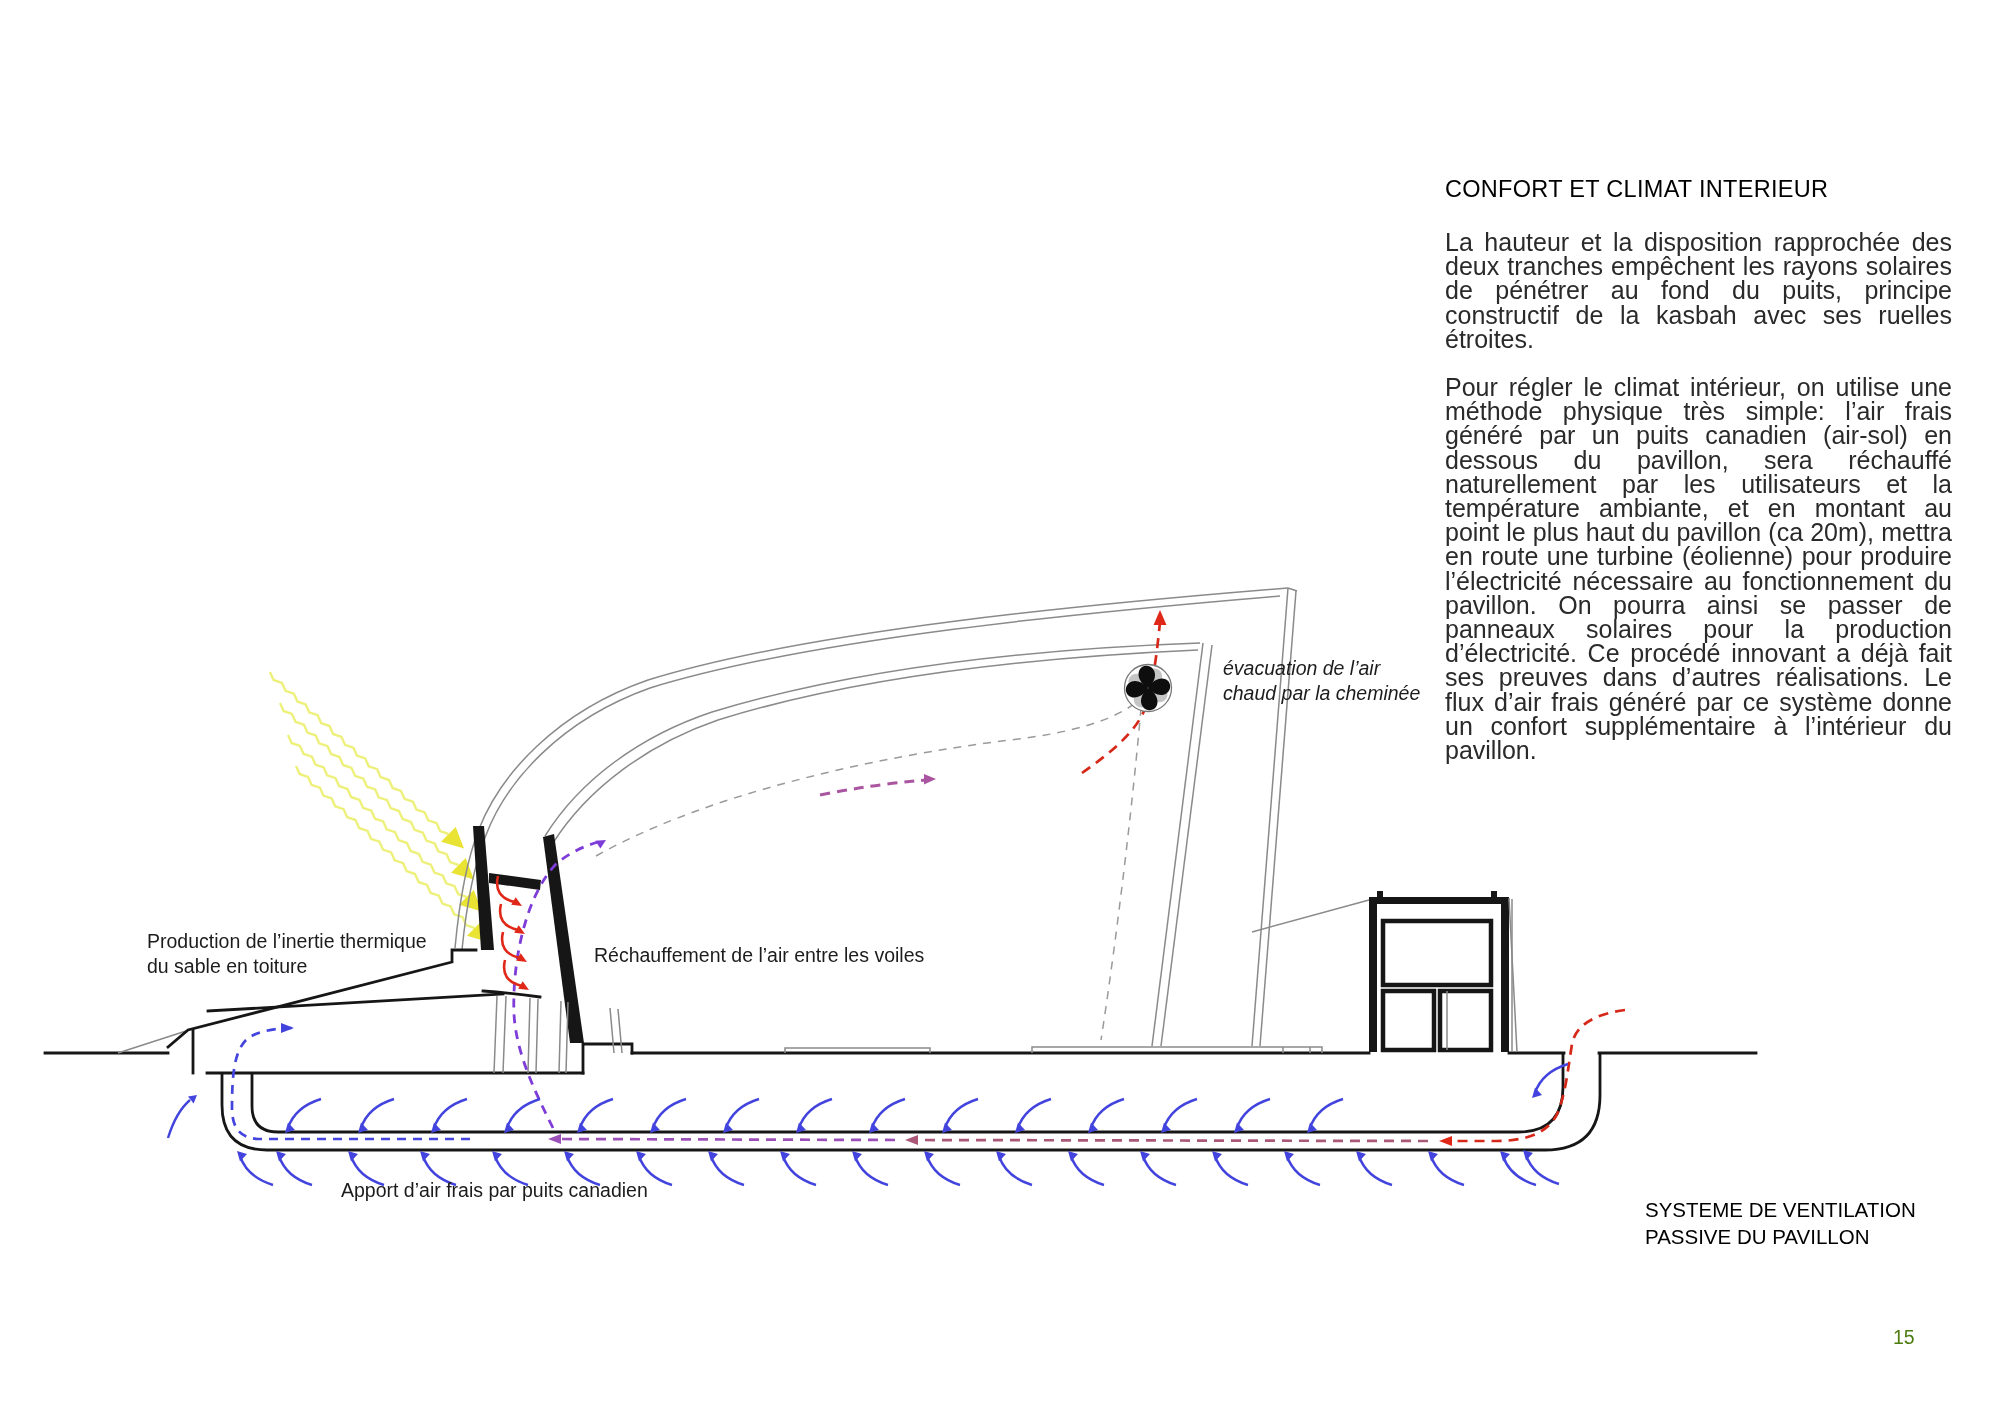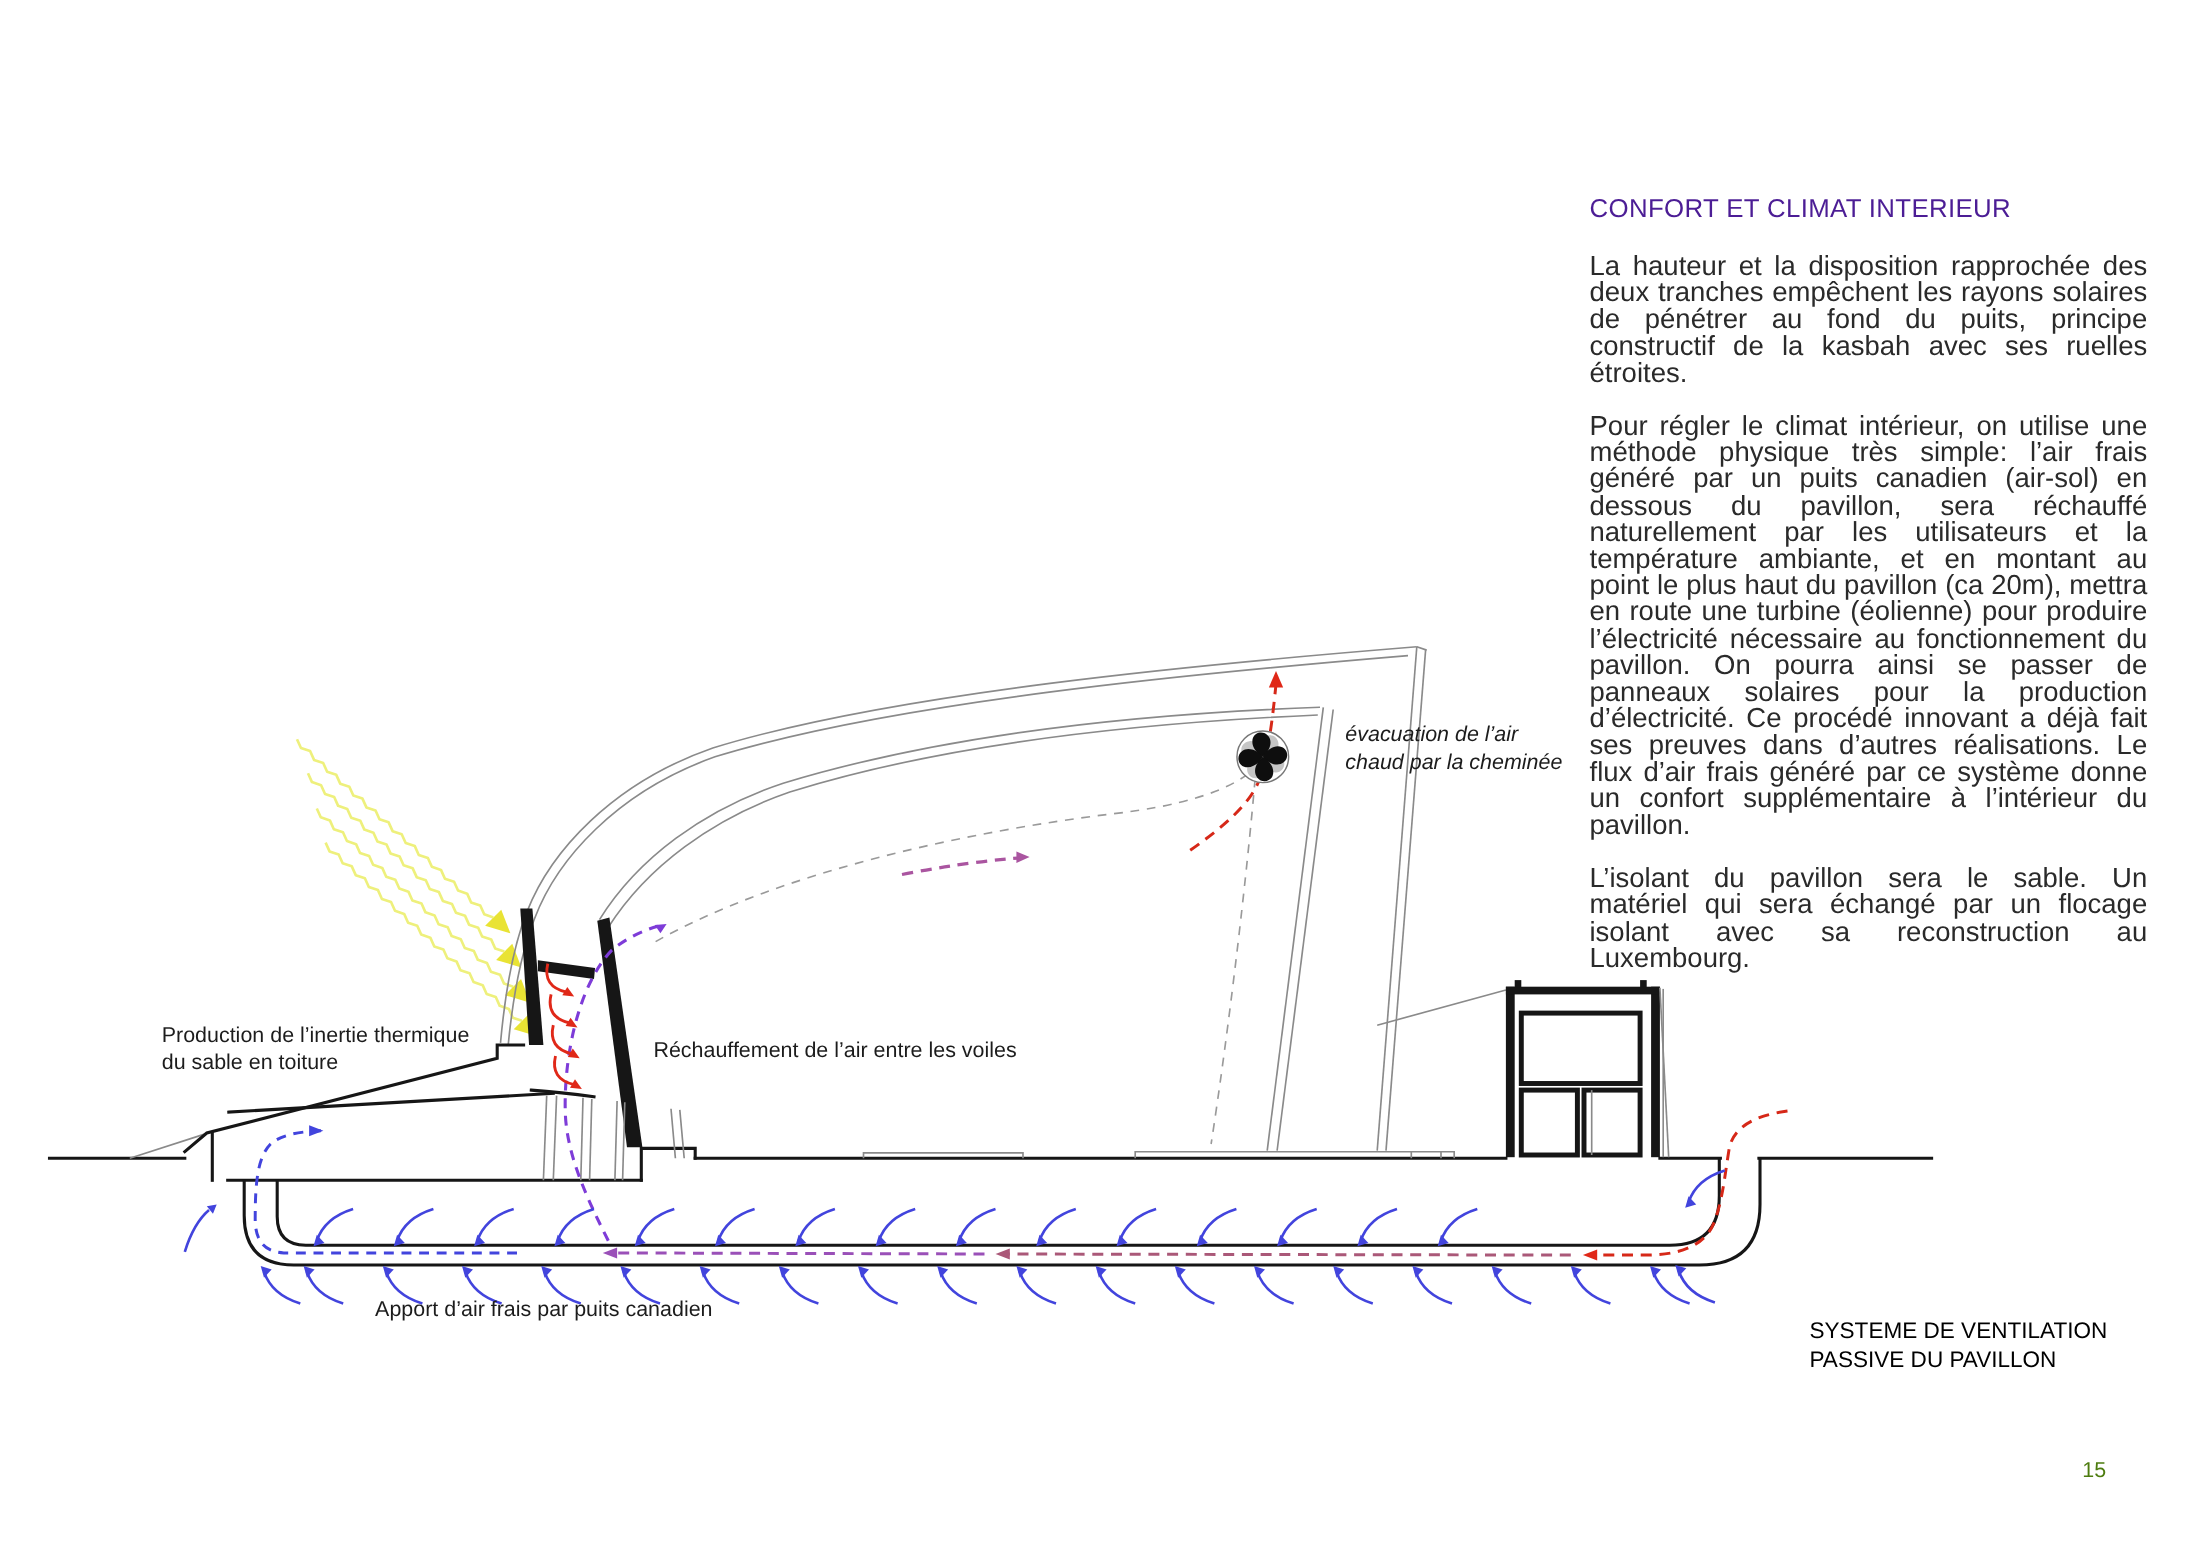--- a/index.html
+++ b/index.html
@@ -1,20 +1,20 @@
 <!DOCTYPE html>
 <html><head>
 <meta charset="utf-8">
 <style>
   html,body{margin:0;padding:0;background:#ffffff;}
   .stage{position:relative;width:2000px;height:1414px;background:#ffffff;overflow:hidden;
          font-family:"Liberation Sans",sans-serif;color:#232323;}
   .stage svg{position:absolute;left:0;top:0;}
   .article{position:absolute;left:1445px;top:176px;width:507px;}
-  .article h1{font-size:23.5px;font-weight:400;letter-spacing:.3px;margin:0 0 27px 0;color:#4c1d95;}
+  .article h1{font-size:23.5px;font-weight:400;letter-spacing:.3px;margin:0 0 27px 0;color:#000000;}
   .article p{font-size:25px;line-height:24.2px;text-align:justify;margin:0 0 24px 0;color:#2a2a2a;}
   .lbl{position:absolute;font-size:19.5px;line-height:25px;color:#1c1c1c;white-space:nowrap;}
   .lbl.right{text-align:right;}
   .caption{position:absolute;left:1645px;top:1197px;font-size:20.5px;line-height:26.5px;color:#000000;}
   .pagenum{position:absolute;left:1893px;top:1326px;font-size:19.5px;color:#4d7c0f;}
   .thin{stroke:#8a8a8a;stroke-width:1.5;fill:none;}
   .thick{stroke:#161616;stroke-width:2.8;fill:none;stroke-linecap:square;}
   .thick2{stroke:#161616;stroke-width:4.5;fill:none;}
   .graydash{stroke:#9a9a9a;stroke-width:1.5;fill:none;stroke-dasharray:8 7;}
   .reddash{stroke:#d62818;stroke-width:2.7;fill:none;stroke-dasharray:10 7;}
@@ -235,17 +235,16 @@
   </div>
   <div class="caption">
     <div>SYSTEME DE VENTILATION</div>
     <div>PASSIVE DU PAVILLON</div>
   </div>
 
   <div class="article">
     <h1>CONFORT ET CLIMAT INTERIEUR</h1>
     <p>La hauteur et la disposition rapprochée des deux tranches empêchent les rayons solaires de pénétrer au fond du puits, principe constructif de la kasbah avec ses ruelles étroites.</p>
     <p>Pour régler le climat intérieur, on utilise une méthode physique très simple: l’air frais généré par un puits canadien (air-sol) en dessous du pavillon, sera réchauffé naturellement par les utilisateurs et la température ambiante, et en montant au point le plus haut du pavillon (ca 20m), mettra en route une turbine (éolienne) pour produire l’électricité nécessaire au fonctionnement du pavillon. On pourra ainsi se passer de panneaux solaires pour la production d’électricité. Ce procédé innovant a déjà fait ses preuves dans d’autres réalisations. Le flux d’air frais généré par ce système donne un confort supplémentaire à l’intérieur du pavillon.</p>
-    <p>L’isolant du pavillon sera le sable. Un matériel qui sera échangé par un flocage isolant avec sa reconstruction au Luxembourg.</p>
   </div>
 
   <div class="pagenum">15</div>
 </div>
 
 </body></html>

